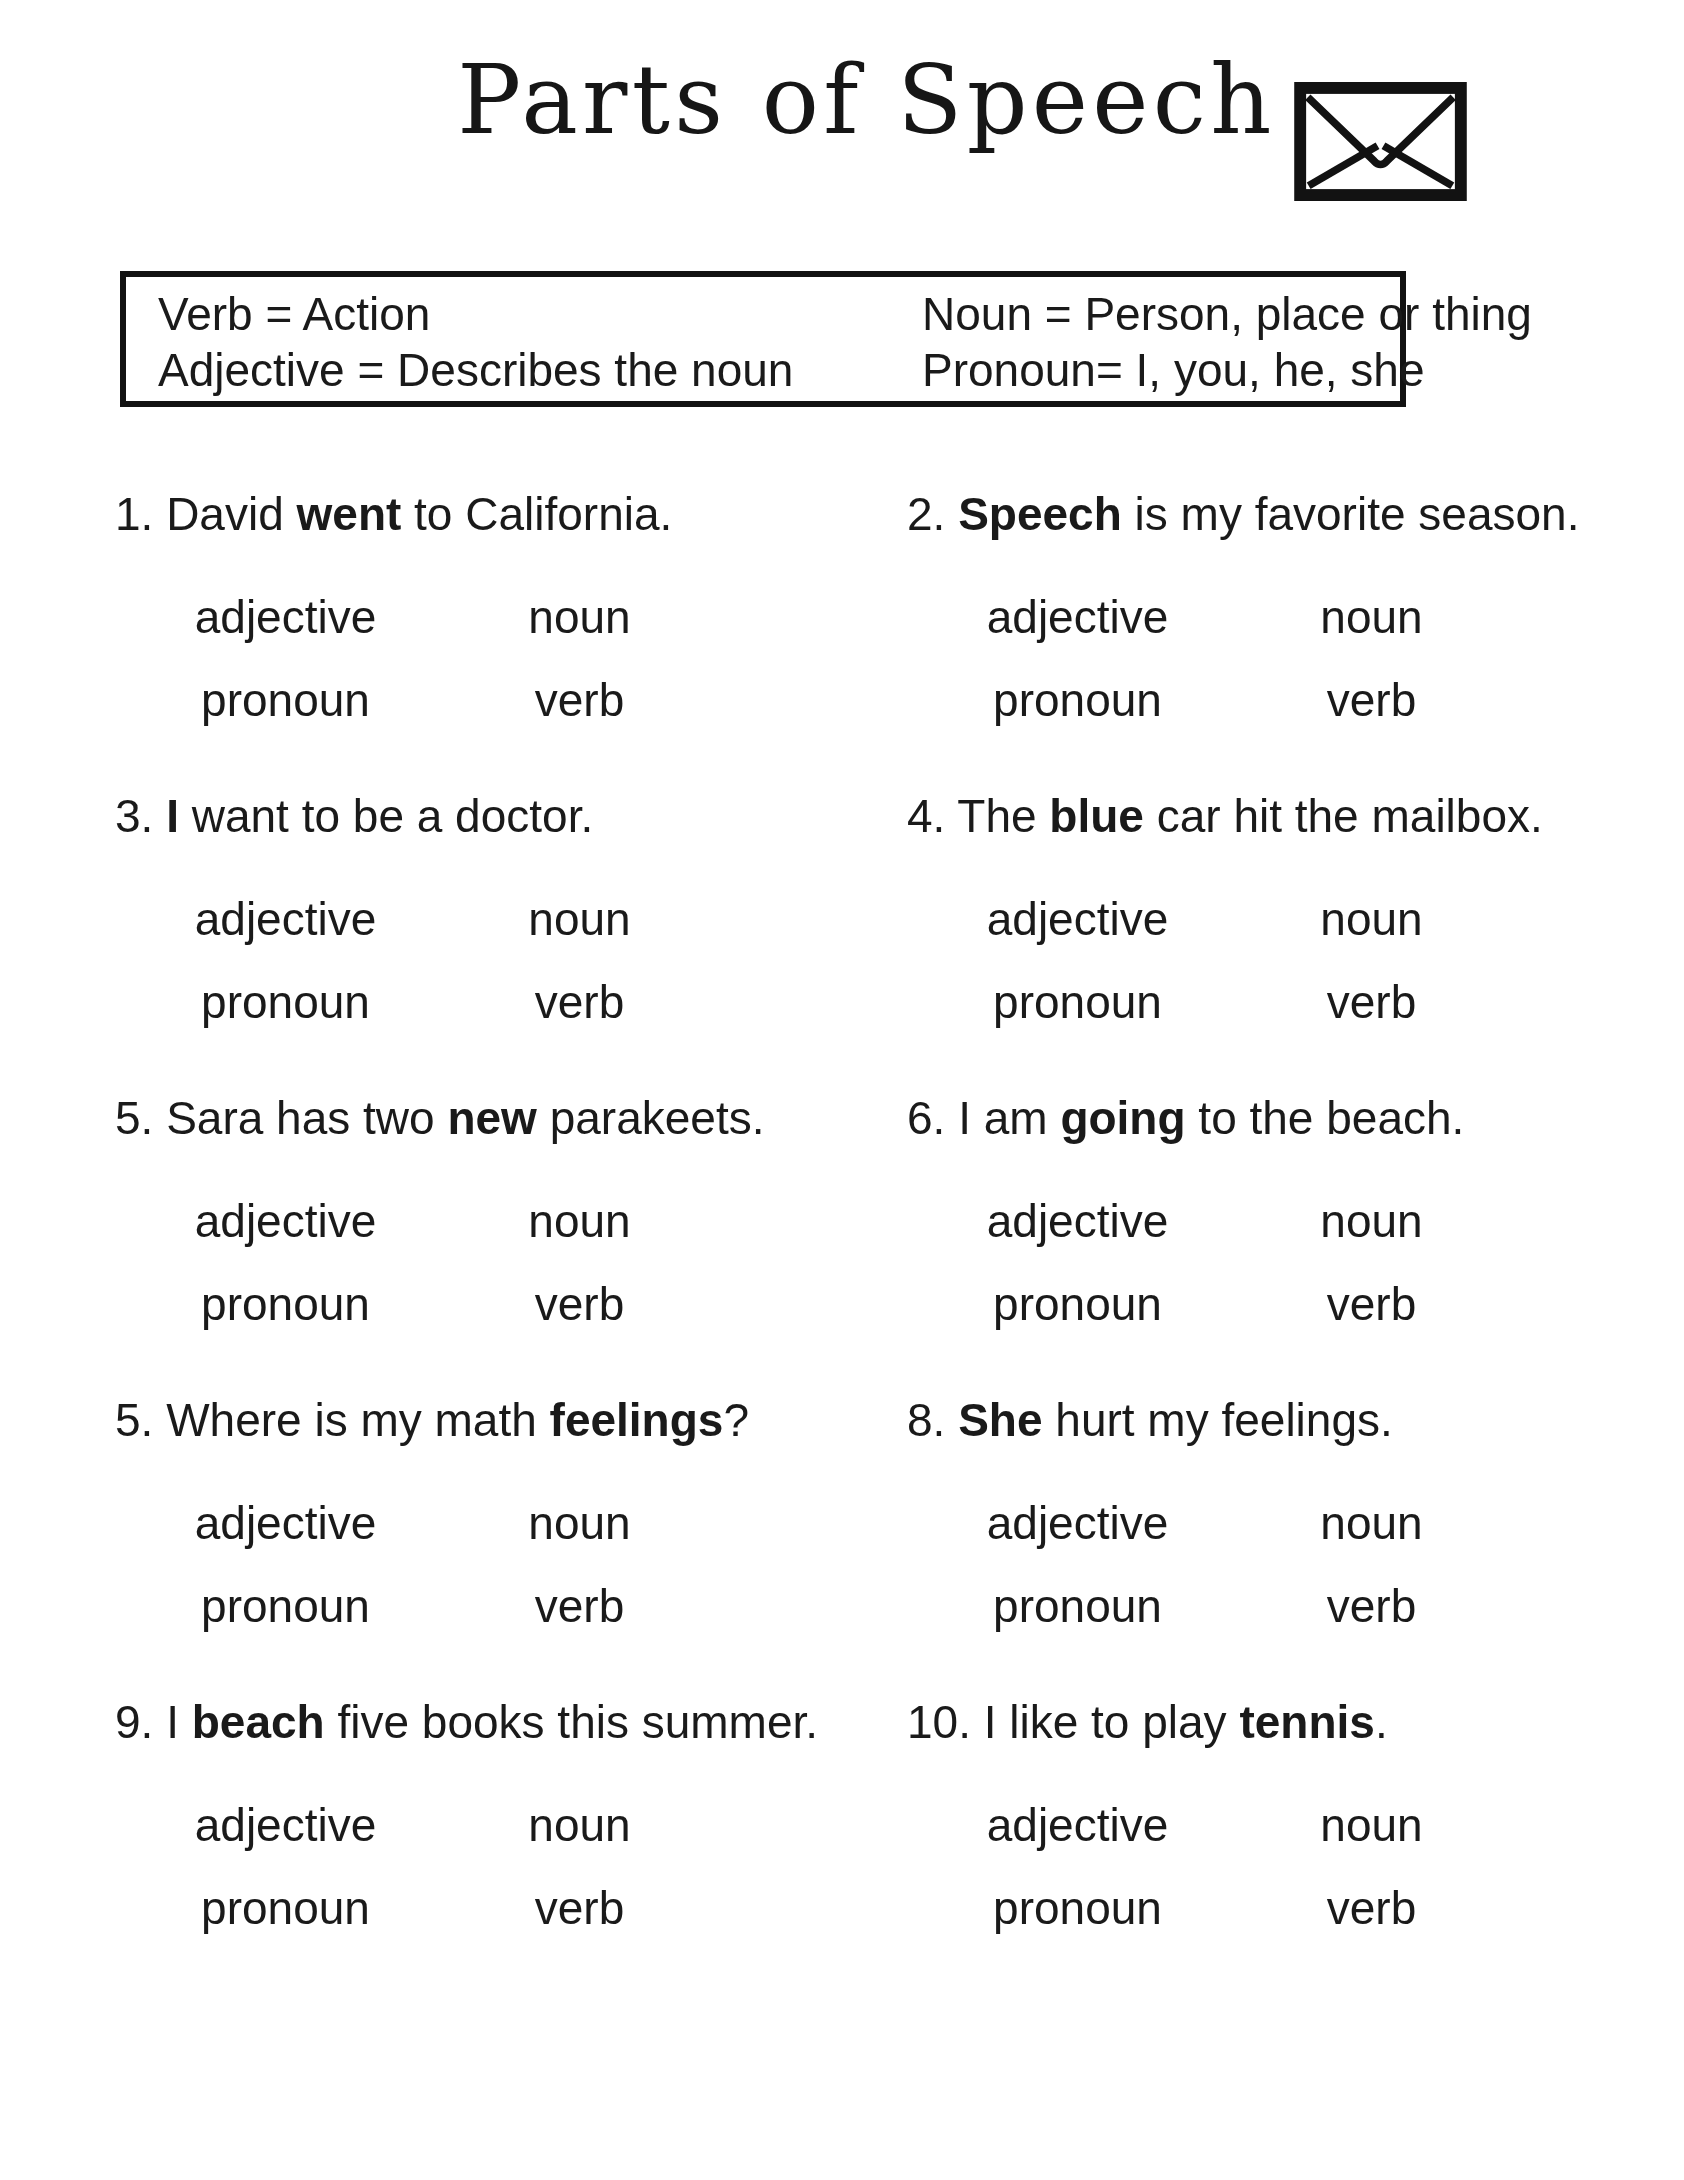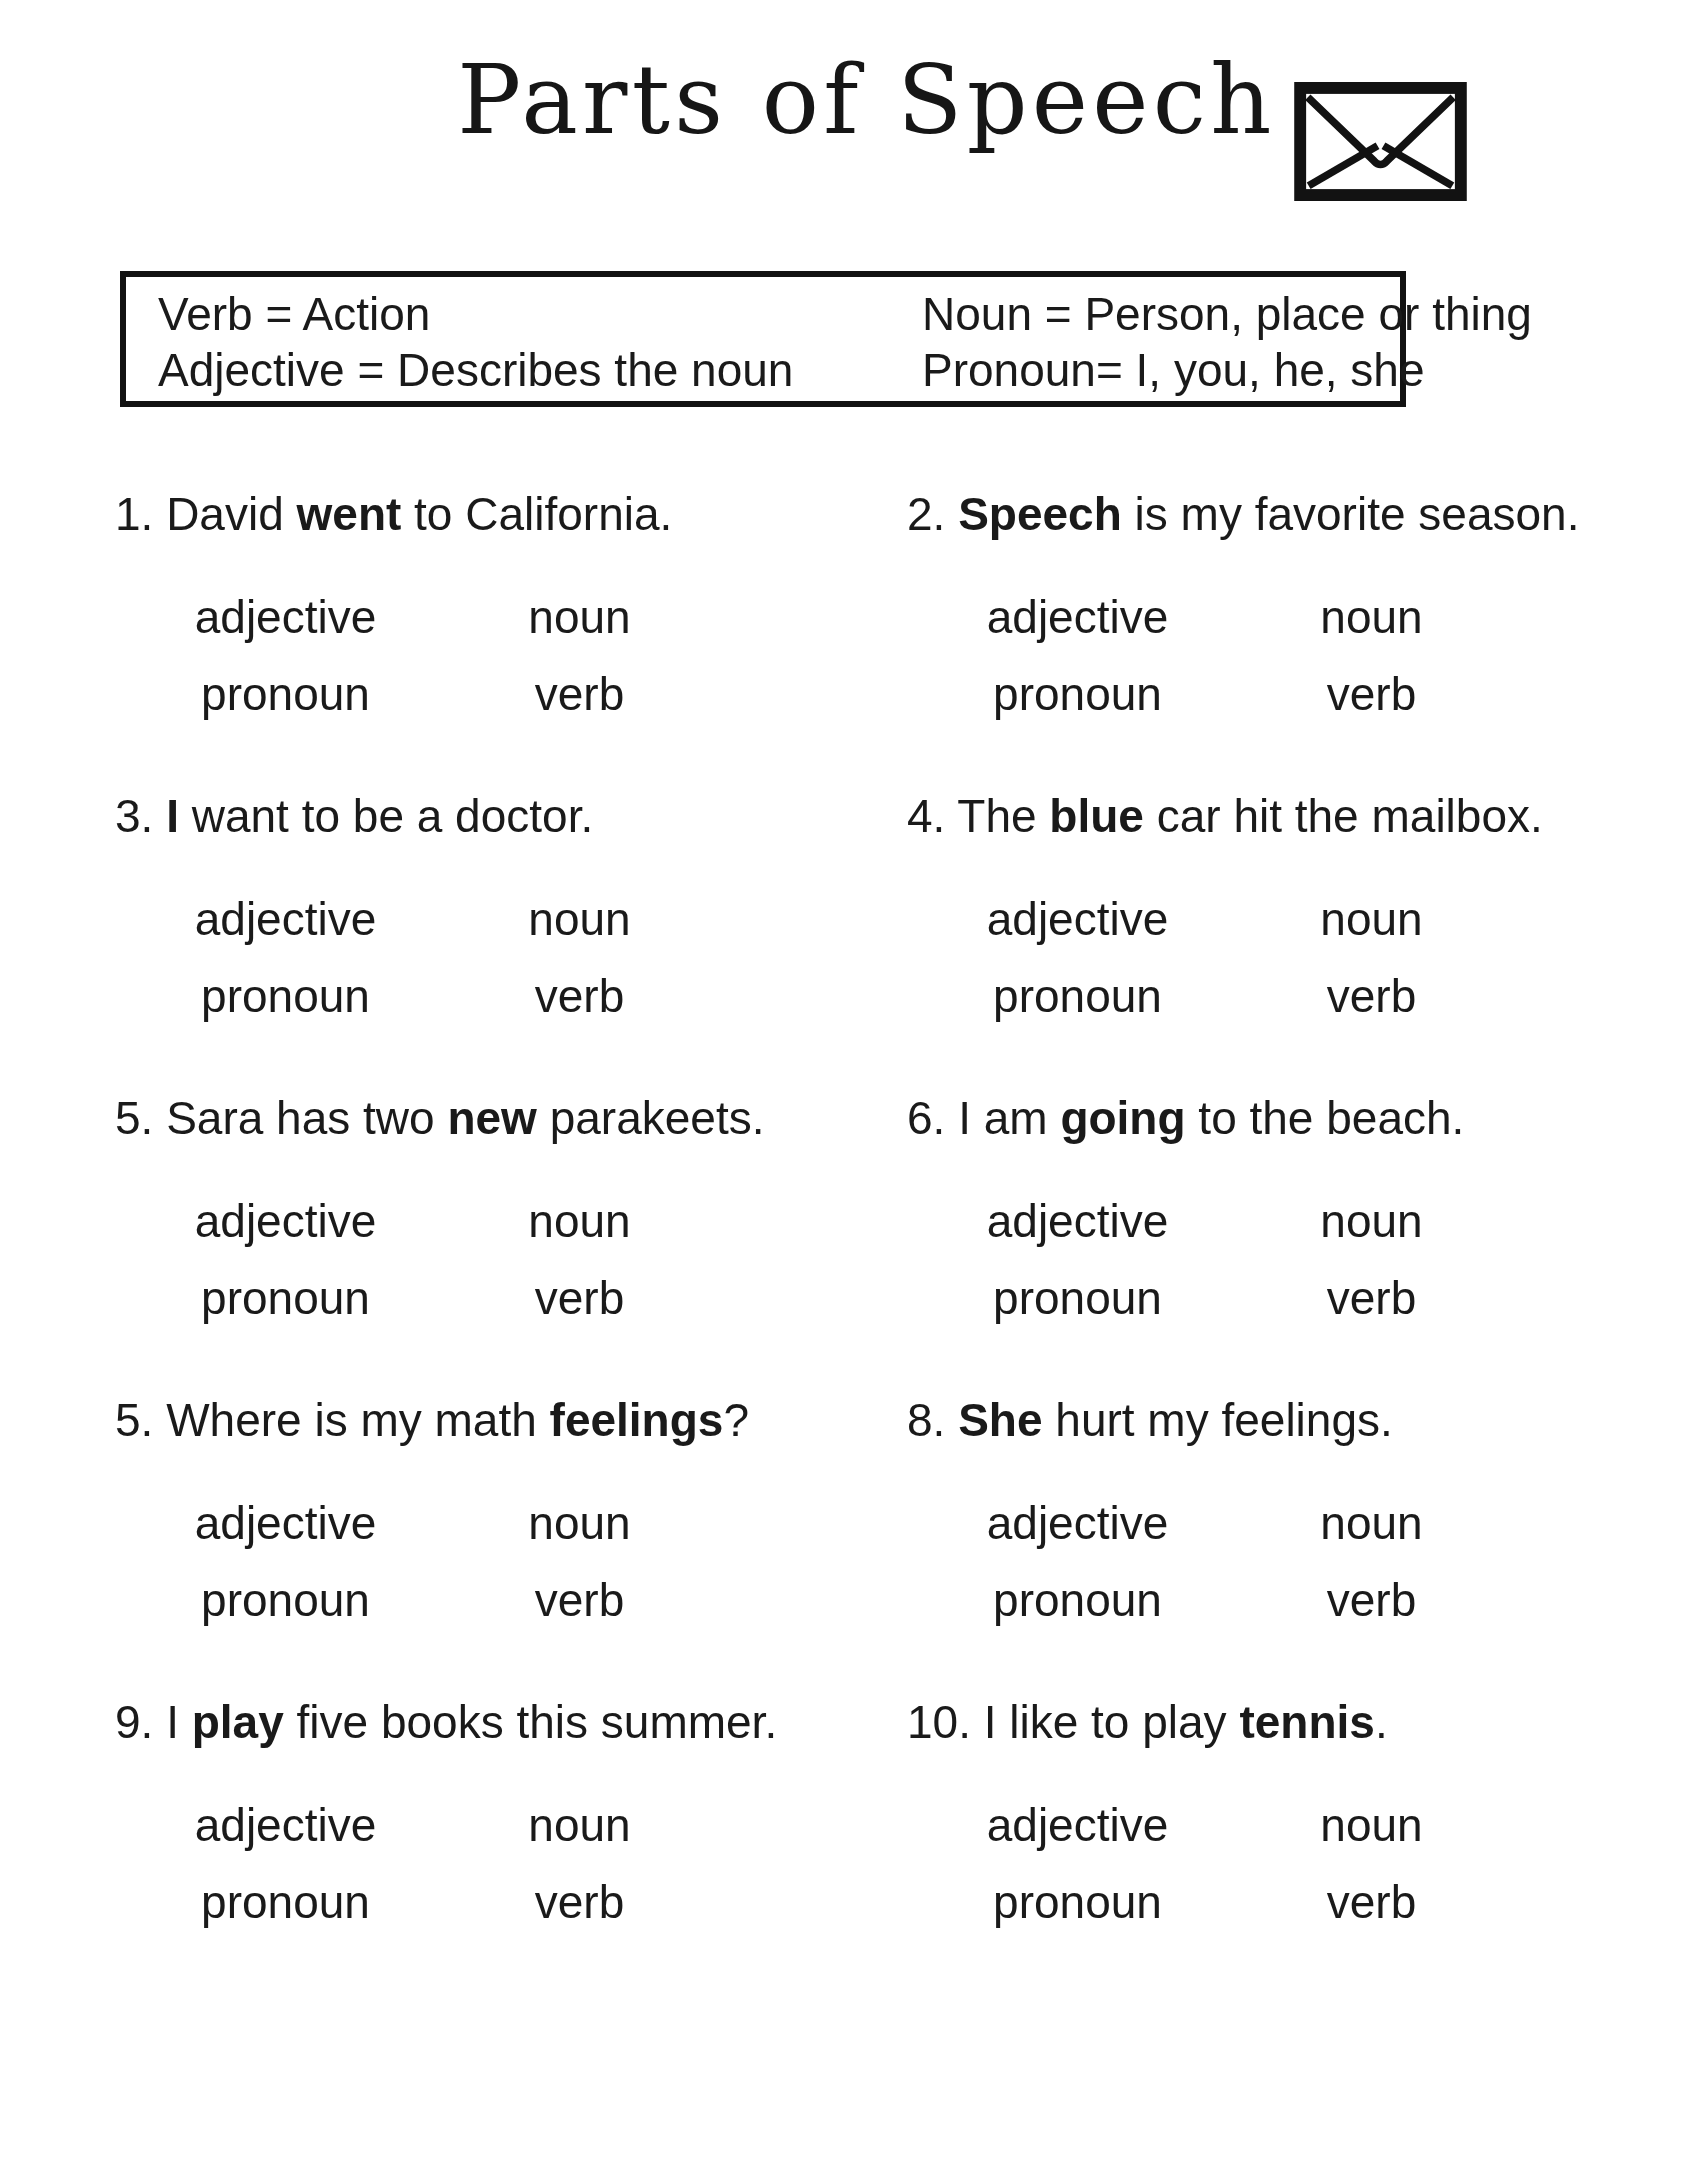--- a/index.html
+++ b/index.html
@@ -68,21 +68,21 @@
   .sentence {
     font-size: 46px;
     line-height: 55px;
     white-space: nowrap;
   }
   .sentence .bold-word { font-weight: 700; }
   .options {
     margin-top: 48px;
     display: grid;
     grid-template-columns: 341px 247px;
-    row-gap: 22px;
+    row-gap: 28px;
     justify-items: center;
     font-size: 46px;
     line-height: 55px;
   }
   .option { cursor: pointer; }
 </style>
 </head>
 <body>
 
 <div class="page">
@@ -202,21 +202,21 @@
     <div class="options">
       <span class="option">adjective</span>
       <span class="option">noun</span>
       <span class="option">pronoun</span>
       <span class="option">verb</span>
     </div>
   </div>
 
   <div class="question">
     <div class="sentence">
-      <span class="pre-text">9. I </span><span class="bold-word">play</span><span class="post-text"> five books this summer.</span>
+      <span class="pre-text">9. I </span><span class="bold-word">beach</span><span class="post-text"> five books this summer.</span>
     </div>
     <div class="options">
       <span class="option">adjective</span>
       <span class="option">noun</span>
       <span class="option">pronoun</span>
       <span class="option">verb</span>
     </div>
   </div>
 
   <div class="question">

